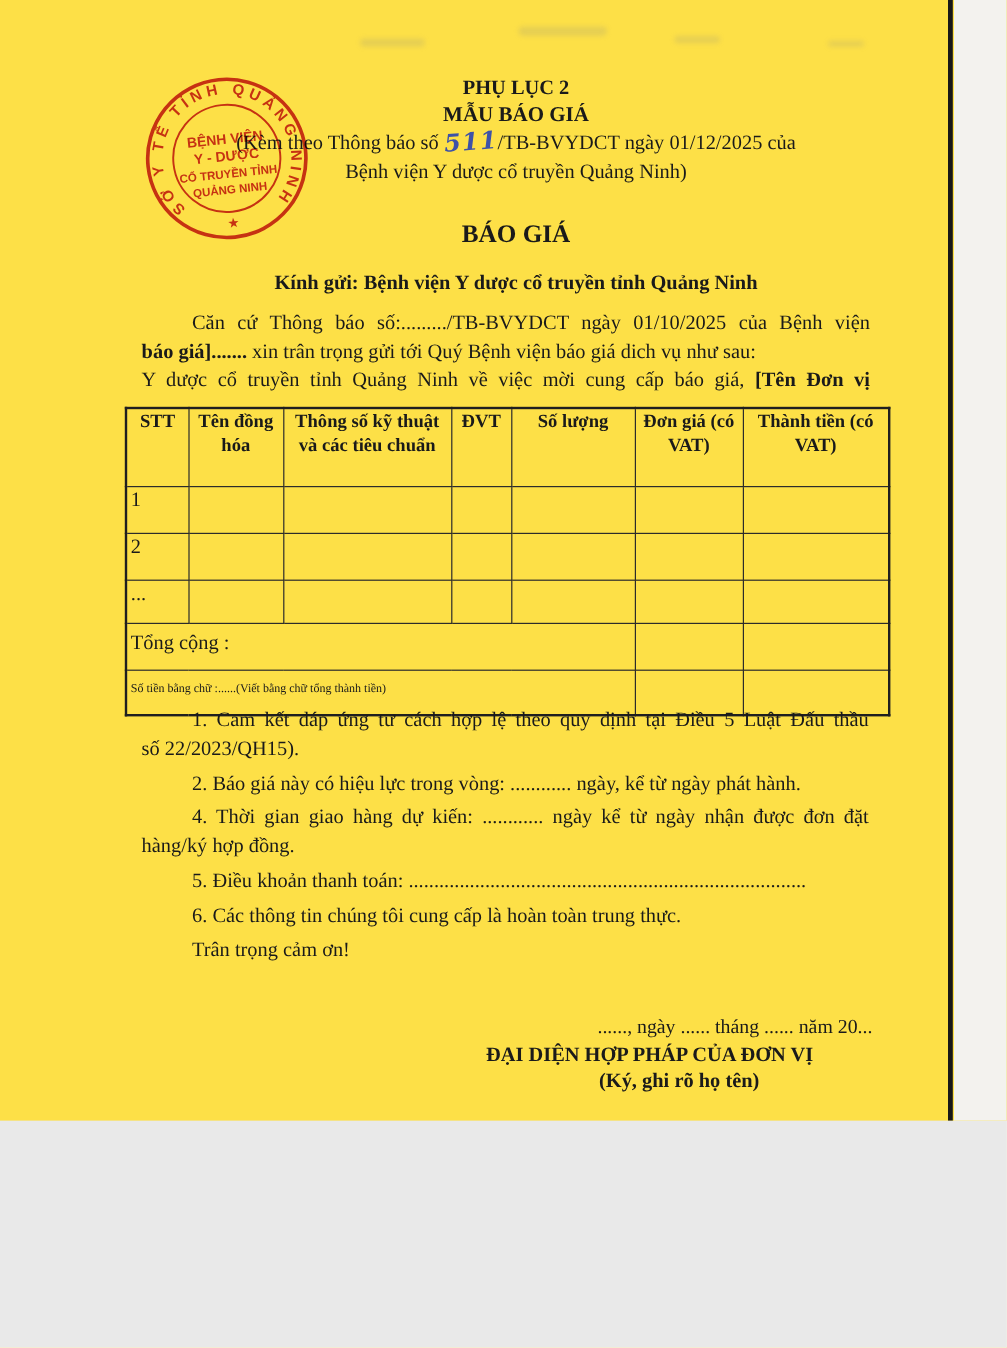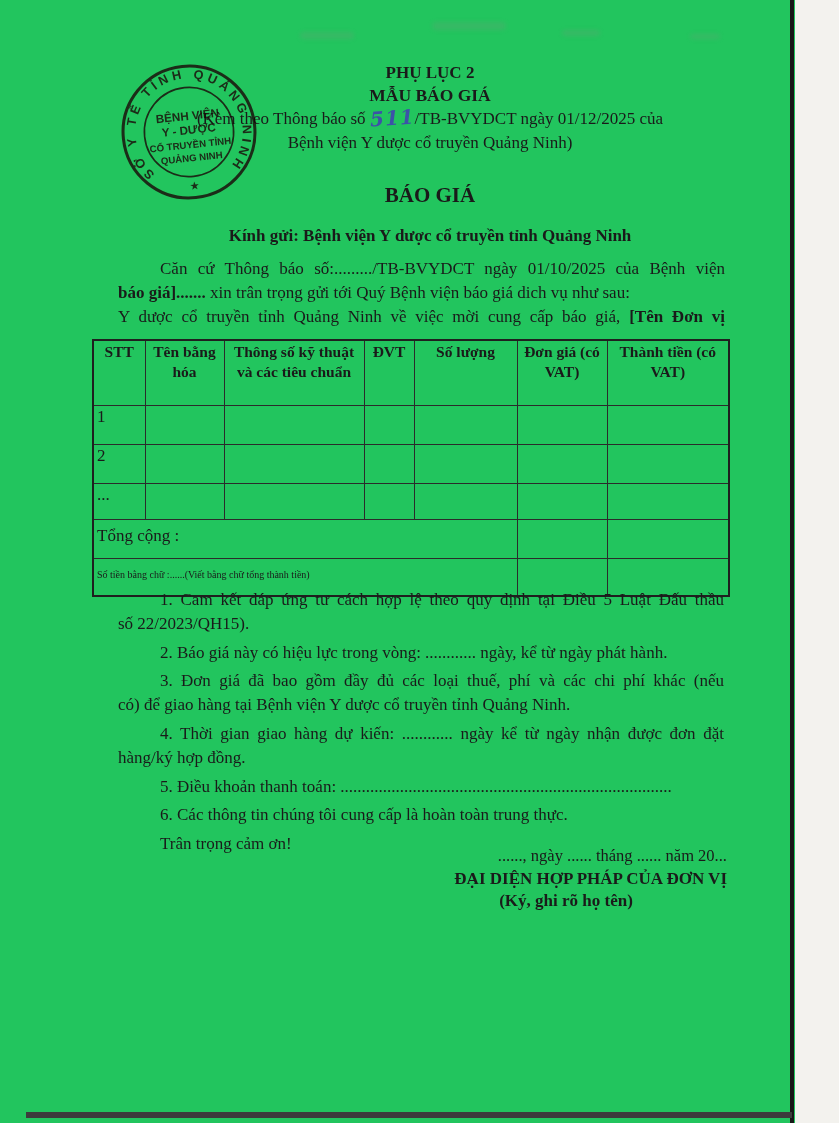--- a/index.html
+++ b/index.html
@@ -1,17 +1,17 @@
 <!DOCTYPE html>
 <html><head>
 <meta charset="utf-8">
 <style>
   html,body{margin:0;padding:0;background:#e9e9e9;}
   .page{
-    position:relative;width:839px;height:1123px;background:#22c55e;overflow:hidden;
+    position:relative;width:839px;height:934px;background:#fde047;overflow:hidden;
     font-family:"Liberation Serif","DejaVu Serif",serif;color:#1a1a1a;
   }
   
   .right-margin{position:absolute;left:795px;top:0;width:44px;height:1123px;background:#f3f2ee;}
   .right-line{position:absolute;left:790px;top:0;width:4px;height:1123px;background:#171717;}
   .bottom-bar{position:absolute;left:26px;top:1112px;width:766px;height:6px;background:#3c3c3c;filter:blur(.5px);}
   .smudge{position:absolute;background:rgba(140,140,130,.20);filter:blur(2.2px);border-radius:4px;}
   .s1{left:300px;top:32px;width:54px;height:7px;}
   .s2{left:432px;top:22px;width:74px;height:8px;}
   .s3{left:562px;top:30px;width:38px;height:6px;}
@@ -34,40 +34,40 @@
   .recipient{position:absolute;left:70px;top:226px;width:720px;text-align:center;
              font-size:17px;font-weight:bold;}
 
   
   .intro{position:absolute;left:118px;top:257px;width:607px;}
   .bline{font-size:17px;line-height:23.8px;text-align:justify;}
   .jl{text-align-last:justify;}
   .ind{text-indent:42px;}
 
   
-  .quote-table{position:absolute;left:92px;top:339px;width:636px;border-collapse:collapse;
+  .quote-table{position:absolute;left:104px;top:339px;width:636px;border-collapse:collapse;
                table-layout:fixed;}
   .quote-table td{border:1px solid #2b2b2b;vertical-align:top;padding:1px 3px;}
   .quote-table{border:2px solid #1f1f1f;}
   .th{font-weight:bold;text-align:center;font-size:15.5px;line-height:20px;padding-top:2px;}
   .hdr-row td{height:62px;}
   .r1 td{height:36px;} .r2 td{height:36px;} .r3 td{height:33px;}
   .rtotal td{height:36px;} .rwords td{height:34px;}
   .numcell{font-size:17px;padding-left:6px;}
   .labcell{font-size:17px;padding-left:6px;white-space:nowrap;line-height:30px;}
   .wordscell{font-size:10px;padding-left:6px;white-space:nowrap;line-height:29px;margin-top:36px;}
 
   
   .commitments{position:absolute;left:118px;top:588px;width:606px;}
   .para{margin:0 0 5px 0;}
 
   
   .signature{position:absolute;left:405px;top:844px;width:322px;}
   .sig-date{font-size:16.5px;line-height:23px;text-align:right;}
-  .sig-title{font-size:17px;font-weight:bold;line-height:23px;text-align:right;}
+  .sig-title{font-size:17px;font-weight:bold;line-height:23px;text-align:left;}
   .sig-note{font-size:17px;font-weight:bold;line-height:22px;text-align:center;}
 </style>
 </head>
 <body>
 
 <div class="page">
 
   <div class="right-margin"></div>
   <div class="right-line"></div>
   <div class="bottom-bar"></div>
@@ -114,21 +114,21 @@
         <col style="width:79px">
         <col style="width:140px">
         <col style="width:50px">
       <col style="width:103px">
         <col style="width:90px">
         <col style="width:122px">
     </colgroup>
     <tbody>
         <tr class="hdr-row">
       <td class="th">STT</td>
-      <td class="th">Tên bằng hóa</td>
+      <td class="th">Tên đồng hóa</td>
       <td class="th">Thông số kỹ thuật và các tiêu chuẩn</td>
       <td class="th">ĐVT</td>
       <td class="th">Số lượng</td>
       <td class="th">Đơn giá (có VAT)</td>
       <td class="th">Thành tiền (có VAT)</td>
     </tr>
     <tr class="r1">
       <td class="numcell">1</td>
       <td></td>
           <td></td>
@@ -168,24 +168,20 @@
   </tbody>
     </table>
 
   <div class="commitments">
     <div class="para">
       <div class="bline jl ind">1. Cam kết đáp ứng tư cách hợp lệ theo quy định tại Điều 5 Luật Đấu thầu</div>
       <div class="bline">số 22/2023/QH15).</div>
     </div>
     <div class="para bline ind">2. Báo giá này có hiệu lực trong vòng: ............ ngày, kể từ ngày phát hành.</div>
     <div class="para">
-      <div class="bline jl ind">3. Đơn giá đã bao gồm đầy đủ các loại thuế, phí và các chi phí khác (nếu</div>
-      <div class="bline">có) để giao hàng tại Bệnh viện Y dược cổ truyền tỉnh Quảng Ninh.</div>
-    </div>
-    <div class="para">
       <div class="bline jl ind">4. Thời gian giao hàng dự kiến: ............ ngày kể từ ngày nhận được đơn đặt</div>
       <div class="bline">hàng/ký hợp đồng.</div>
     </div>
     <div class="para bline ind">5. Điều khoản thanh toán: ..............................................................................</div>
     <div class="para bline ind">6. Các thông tin chúng tôi cung cấp là hoàn toàn trung thực.</div>
     <div class="para bline ind">Trân trọng cảm ơn!</div>
   </div>
 
   <div class="signature">
     <div class="sig-date">......, ngày ...... tháng ...... năm 20...</div>

